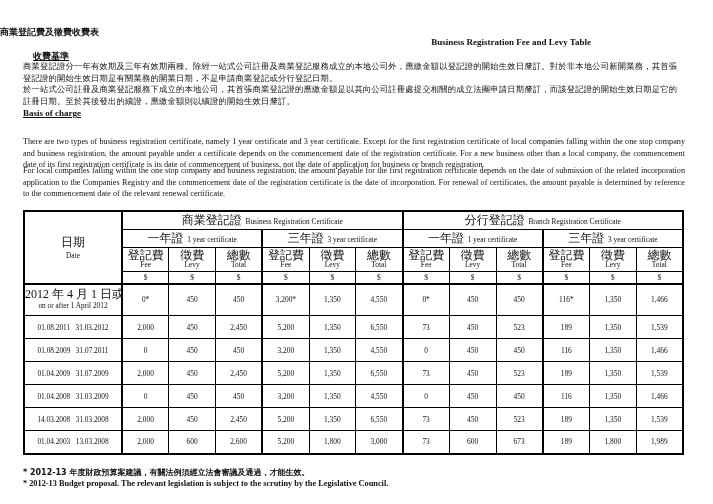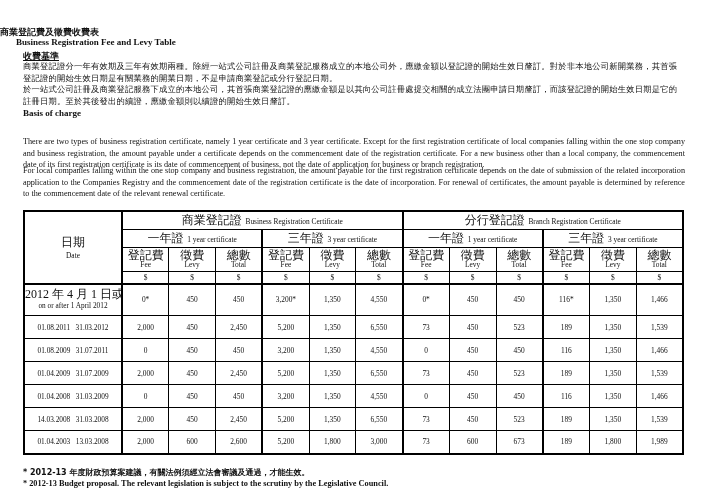--- a/index.html
+++ b/index.html
@@ -5,39 +5,39 @@
   html, body { margin: 0; padding: 0; background: #ffffff; }
   body {
     width: 713px; height: 504px; position: relative; overflow: hidden;
     font-family: "Liberation Serif", "DejaVu Serif", serif; color: #111;
   }
   .title-zh {
     position: absolute; top: 26px; left: 0; width: 713px; text-align: left;
     font-family: "DejaVu Sans", sans-serif; font-weight: bold; font-size: 9px;
   }
   .title-en {
-    position: absolute; top: 37px; left: 16px; width: 591px; text-align: left;
+    position: absolute; top: 37px; left: 0; width: 591px; text-align: right;
     font-weight: bold; font-size: 9px;
   }
   .section-head-zh {
-    position: absolute; top: 50px; left: 23px;
+    position: absolute; top: 50px; left: 33px;
     font-family: Liberation Mono, monospace; font-weight: bold; font-size: 9px;
     text-decoration: underline;
     text-align: right;
   }
   .para-zh {
     position: absolute; left: 23px; width: 662px;
     font-family: "DejaVu Sans", sans-serif; font-size: 8.3px; line-height: 11.5px;
     letter-spacing: 0.2px;
   }
   .p1 { top: 61px; }
   .p2 { top: 84px; }
   .section-head-en {
     position: absolute; top: 108px; left: 23px;
-    font-weight: bold; font-size: 9px; 
+    font-weight: bold; font-size: 9px; text-decoration: underline;
   }
   .para-en {
     position: absolute; left: 23px; width: 662px;
     font-size: 8.2px; line-height: 11.6px; text-align: justify;
   }
   .pe1 { top: 136px; }
   .pe2 { top: 165px; }
 
   table.fees {
     position: absolute; top: 210px; left: 23px; width: 661px;

